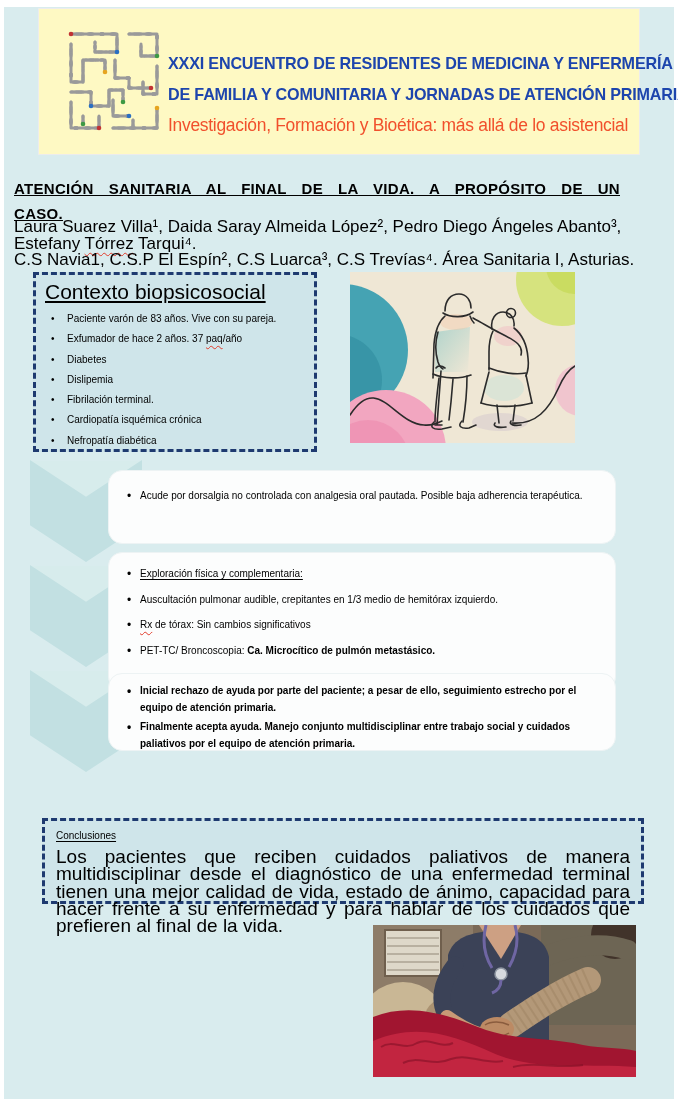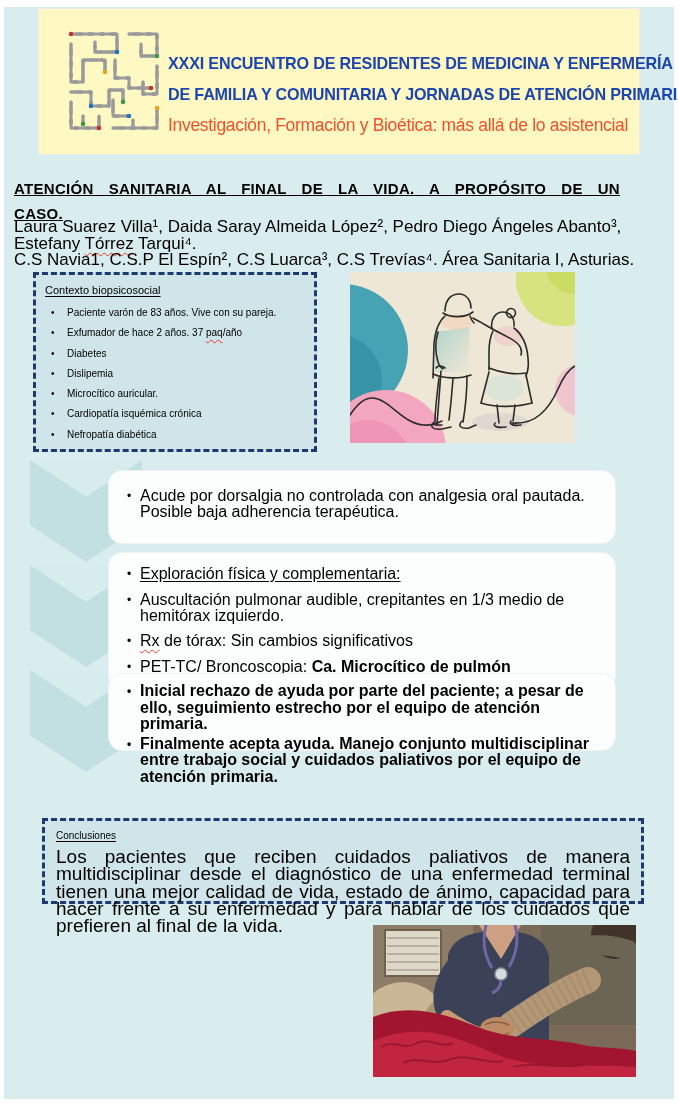--- a/index.html
+++ b/index.html
@@ -25,39 +25,39 @@
   
   .title{left:10px;top:169px;width:606px;font-size:15px;font-weight:bold;letter-spacing:0.3px;line-height:25px;}
   .title .tline{text-decoration:underline;}
   .title .just{text-align:justify;text-align-last:justify;}
   .authors{left:10px;top:212px;width:652px;font-size:17px;line-height:16.5px;}
   .wavy{text-decoration-line:underline;text-decoration-style:wavy;text-decoration-color:#e23c2c;text-decoration-thickness:1px;text-underline-offset:2.5px;}
 
   
   .dashed-panel{background:#cfe5ea;border:3.4px dashed #1e3a70;box-sizing:border-box;}
   .context-box{left:29px;top:265px;width:284px;height:180px;padding:5px 9px 4px 9px;overflow:hidden;}
-  .panel-title{font-size:11px;text-decoration:underline;text-underline-offset:2px;}
+  .panel-title{font-size:21px;text-decoration:underline;text-underline-offset:2px;}
   .context-box ul{margin:7px 0 0 0;padding:0 2px 0 6px;list-style:none;}
   .context-box li{font-size:10px;line-height:15.8px;margin:0 0 4.5px 0;padding-left:16px;position:relative;text-align:justify;}
   .context-box li:before{content:"\2022";position:absolute;left:0;top:0;}
 
   
   .couple-fig{left:346px;top:265px;width:225px;height:171px;}
   .photo-fig{left:369px;top:918px;width:263px;height:152px;}
 
   
   .chev{left:26px;width:112px;height:102px;background:#c2e0e2;
     clip-path:polygon(0 0,50% 36%,100% 0,100% 64%,50% 100%,0 64%);}
   .chev-notch{left:26px;width:112px;height:37px;background:#d7ecec;
     clip-path:polygon(0 0,100% 0,50% 100%);}
 
   
   .pbox{left:104px;width:508px;background:#fcfdfd;border:1px solid #edf3f4;border-radius:14px;box-sizing:border-box;padding:10px 18px;}
   .pbox ul{margin:0;padding:0;list-style:none;}
-  .pbox li{font-size:16px;line-height:16px;padding-left:13px;position:relative;}
+  .pbox li{font-size:10px;line-height:16px;padding-left:13px;position:relative;}
   .pbox li:before{content:"\2022";position:absolute;left:0;top:0;font-size:12px;}
   .box1{top:463px;height:74px;padding-top:17px;}
   .box2{top:545px;height:139px;padding-top:13px;}
   .box2 li{margin-bottom:9.5px;}
   .box3{top:666px;height:78px;padding-top:9px;font-weight:bold;}
   .box3 li{margin-bottom:3px;line-height:16.5px;}
   .uline{text-decoration:underline;text-underline-offset:2px;}
   .bold{font-weight:bold;}
 
   
@@ -120,21 +120,21 @@
     <div>C.S Navia1, C.S.P El Espín², C.S Luarca³, C.S Trevías⁴. Área Sanitaria I, Asturias.</div>
   </div>
 
   <div class="abs dashed-panel context-box">
     <span class="panel-title">Contexto biopsicosocial</span>
     <ul>
       <li>Paciente varón de 83 años. Vive con su pareja.</li>
       <li><span>Exfumador de hace 2 años. 37 </span><span class="wavy">paq</span><span>/año</span></li>
       <li>Diabetes</li>
       <li>Dislipemia</li>
-      <li>Microcítico auricular.</li>
+      <li>Fibrilación terminal.</li>
       <li>Cardiopatía isquémica crónica</li>
       <li>Nefropatía diabética</li>
     </ul>
   </div>
 
   <svg class="abs couple-fig" viewBox="0 0 225 171">
     <defs>
       <linearGradient id="ct" x1="0" y1="0" x2="1" y2="1">
         <stop offset="0" stop-color="#7fc4c4" stop-opacity="0.55"></stop>
         <stop offset="1" stop-color="#7fc4c4" stop-opacity="0"></stop>

